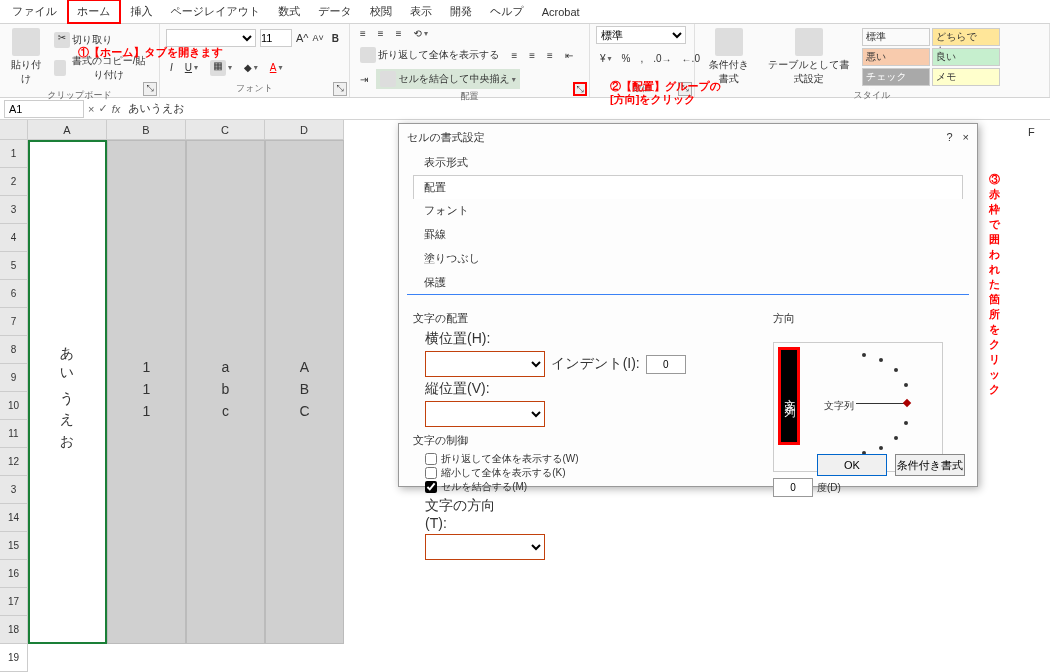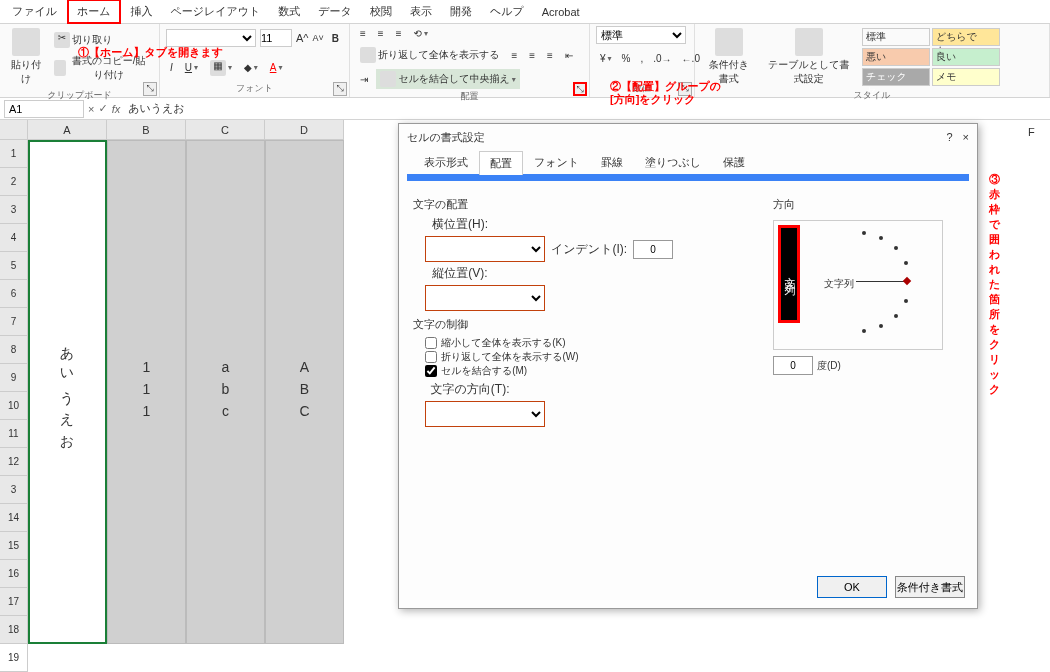--- a/index.html
+++ b/index.html
@@ -41,39 +41,39 @@
 .colhdrs { display: flex; }
 .colhdr { height: 20px; background: #e8e8e8; border-right: 1px solid #ccc; border-bottom: 1px solid #ccc; text-align: center; line-height: 20px; font-size: 11px; }
 .corner { width: 28px; height: 20px; background: #e8e8e8; border-right: 1px solid #ccc; border-bottom: 1px solid #ccc; }
 .cells { position: relative; }
 .mergecell { position: absolute; border: 1px solid #bbb; background: #d0d0d0; display: flex; align-items: center; justify-content: center; writing-mode: vertical-rl; text-orientation: upright; font-size: 14px; letter-spacing: 6px; }
 .mergecell.colA { background: #fff; border: 2px solid #1a7f37; }
 .selborder { position: absolute; border: 2px solid #1a7f37; pointer-events: none; }
 .colF { position: absolute; font-size: 11px; }
 
 
-.dialog { position: absolute; left: 398px; top: 123px; width: 580px; height: 486px; background: #fdfdfd; border: 1px solid #999; box-shadow: 2px 2px 8px rgba(0,0,0,0.3); z-index: 10; }
+.dialog { position: absolute; left: 398px; top: 123px; width: 580px; height: 364px; background: #fdfdfd; border: 1px solid #999; box-shadow: 2px 2px 8px rgba(0,0,0,0.3); z-index: 10; }
 .dlg-title { height: 26px; display: flex; align-items: center; justify-content: space-between; padding: 0 8px; font-size: 11px; }
 .dlg-ctrl { display: flex; gap: 10px; }
-.dlg-tabs { display: flex; border-bottom: 7px solid #3b82f6; padding: 0 6px; margin: 0 8px; }
+.dlg-tabs { display: flex; border-bottom: 1px solid #3b82f6; padding: 0 6px; margin: 0 8px; flex-direction: column; }
 .dlg-tab { padding: 4px 10px; font-size: 11px; border: 1px solid transparent; border-bottom: none; cursor: pointer; }
 .dlg-tab.active { border-color: #ccc; background: #fff; position: relative; top: 1px; }
 .dlg-body { padding: 10px 14px; display: flex; gap: 20px; }
 .dlg-left { flex: 1; }
 .dlg-right { width: 190px; }
 .sect { font-size: 11px; margin: 6px 0 4px; }
 .field-row { display: flex; align-items: center; gap: 6px; margin: 3px 0 3px 12px; }
-.field-row label { font-size: 12px; width: 70px; text-align: center; }
+.field-row label { font-size: 14px; width: 70px; }
 .combo { width: 120px; height: 19px; border: 1px solid #c2410c; font-size: 10px; padding: 12px 4px; background: #fff; }
 .spin { width: 40px; height: 19px; border: 1px solid #999; font-size: 10px; text-align: center; }
 .chk { margin-left: 12px; font-size: 10px; display: flex; align-items: center; gap: 4px; }
 .chk input { width: 12px; height: 12px; }
 
 
-.orient-box { position: relative; width: 170px; height: 130px; border: 1px solid #ccc; margin-top: 8px; }
+.orient-box { position: relative; width: 170px; height: 130px; border: 1px solid #ccc; margin-top: 16px; }
 .vtext { position: absolute; left: 4px; top: 4px; width: 22px; height: 98px; background: #000; color: #fff; writing-mode: vertical-rl; text-orientation: upright; font-size: 11px; text-align: center; border: 3px solid red; letter-spacing: 4px; }
 .arc-dot { position: absolute; width: 4px; height: 4px; background: #333; border-radius: 50%; }
 .orient-lbl { position: absolute; left: 50px; top: 56px; font-size: 10px; }
 .orient-line { position: absolute; left: 82px; top: 60px; width: 50px; height: 1px; background: #333; }
 .orient-end { position: absolute; left: 130px; top: 57px; width: 6px; height: 6px; background: #a00; transform: rotate(45deg); }
 .deg-row { display: flex; align-items: center; gap: 4px; margin-top: 6px; font-size: 10px; }
 
 .dlg-foot { position: absolute; bottom: 10px; right: 12px; display: flex; gap: 8px; align-items: center; }
 .dlg-btn { width: 70px; height: 22px; border: 1px solid #888; background: #f0f0f0; font-size: 11px; cursor: pointer; }
 .dlg-btn.ok { border: 1px solid #0066cc; }
@@ -300,25 +300,25 @@
       <div class="field-row">
         <label>縦位置(V):</label>
       </div>
       <div class="field-row">
         <select class="combo"><option>中央揃え</option></select>
       </div>
 
       <div class="sect">文字の制御</div>
       <div class="chk">
           <input type="checkbox" style="">
-          <span>縮小して全体を表示する(K)</span>
+          <span>折り返して全体を表示する(W)</span>
         </div>
       <div class="chk">
           <input type="checkbox" style="">
-          <span>折り返して全体を表示する(W)</span>
+          <span>縮小して全体を表示する(K)</span>
         </div>
       <div class="chk">
           <input type="checkbox" checked="" style="accent-color: rgb(0, 0, 0);">
           <span>セルを結合する(M)</span>
         </div>
 
       <div class="field-row">
         <label style="width:90px">文字の方向(T):</label>
       </div>
       <div class="field-row">

